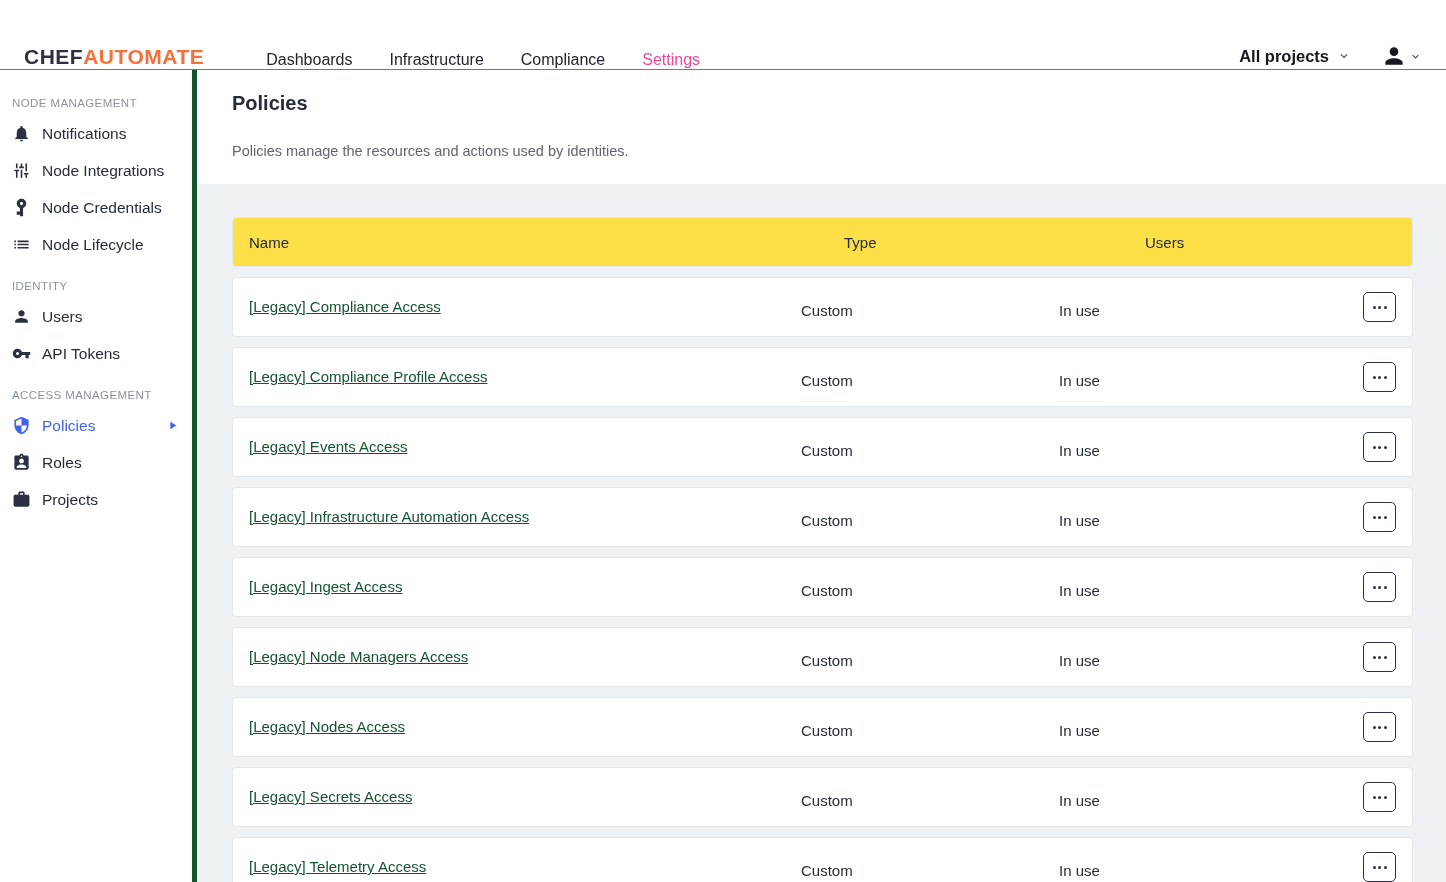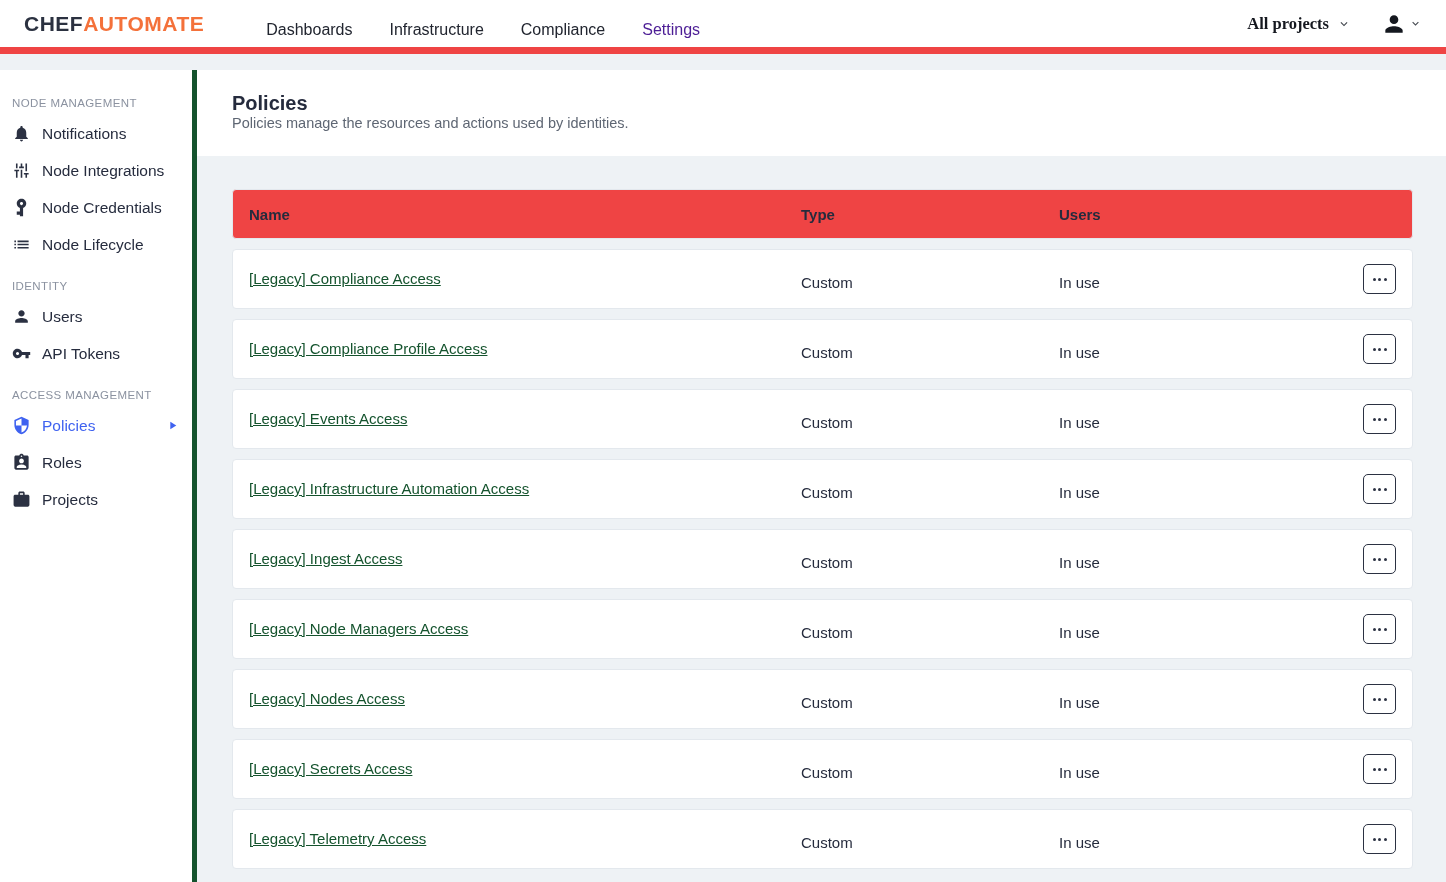--- a/index.html
+++ b/index.html
@@ -6,32 +6,32 @@
   html, body { width: 1446px; height: 882px; overflow: hidden; }
   body {
     font-family: "Liberation Sans", sans-serif;
     background: #eef2f5;
     color: #252b3d;
   }
   svg { display: block; }
 
   
   .navbar {
-    position: absolute; top: 0; left: 0; right: 0; height: 54px;
-    background: #fff; border-bottom: 7px solid #ef4444;
-    display: flex; align-items: center; padding: 0 24px; z-index: 5;
+    position: absolute; top: 0; left: 0; right: 0; height: 70px;
+    background: #fff; border-bottom: 1px solid #ef4444;
+    display: flex; align-items: flex-end; padding: 0 24px; z-index: 5;
   }
   .logo { font-size: 21px; font-weight: 800; letter-spacing: .5px; cursor: pointer; white-space: nowrap; }
   .logo .chef { color: #2b3140; }
   .logo .automate { color: #f4713a; font-weight: 600; }
   .nav-links { display: flex; gap: 37px; margin-left: 62px; margin-top: 12px; }
   .nav-link { font-size: 16px; color: #21252f; cursor: pointer; }
-  .nav-link.active { color: #4c1d95; }
+  .nav-link.active { color: #ec4899; }
   .nav-right { margin-left: auto; display: flex; align-items: center; gap: 30px; }
-  .projects-dd { display: flex; align-items: center; gap: 8px; cursor: pointer; font-family: Liberation Serif, serif; }
+  .projects-dd { display: flex; align-items: center; gap: 8px; cursor: pointer; }
   .projects-dd .dd-label { font-size: 16.5px; font-weight: 700; color: #15181f; }
   .chev { color: #43484f; }
   .user-menu { display: flex; align-items: center; gap: 2px; cursor: pointer; color: #15181f; }
 
   
   .sidebar {
     position: absolute; top: 70px; left: 0; width: 197px; bottom: 0;
     background: #fff; border-right: 5px solid #14532d; padding-top: 10px;
   }
   .side-title {
@@ -44,29 +44,29 @@
   }
   .side-item .icn { width: 19px; height: 19px; color: #2b3142; flex: 0 0 auto; }
   .side-item.active { color: #3f62f0; }
   .side-item.active .icn { color: #3f62f0; }
   .side-item .expand-arrow { margin-left: auto; margin-right: 13px; color: #3f62f0; }
 
   
   .main { position: absolute; left: 197px; top: 70px; right: 0; bottom: 0; background: #eef2f5; }
   .page-header { background: #fff; padding: 22px 35px 25px 35px; }
   .page-title { font-size: 20px; font-weight: 700; color: #252b3d; }
-  .page-desc { margin-top: 0; font-size: 14.5px; color: #5e6673; }
+  .page-desc { margin-top: 28px; font-size: 14.5px; color: #5e6673; }
 
   .table-wrap { margin: 33px 33px 0 35px; }
   .t-row {
     display: grid; grid-template-columns: 552px 258px 1fr 48px;
     align-items: center; padding: 0 16px;
     border: 1px solid #e3e8ed; border-radius: 4px; margin-bottom: 10px;
   }
-  .t-head { height: 50px; background: #ef4444; font-weight: 700; font-size: 15px; color: #252b3d; }
+  .t-head { height: 50px; background: #fde047; font-weight: 400; font-size: 15px; color: #252b3d; gap: 43px; }
   .t-body-row { height: 60px; background: #fff; }
   .cell { font-size: 15px; color: #252b3d; margin-top: 7px; }
   a.policy-link { color: #14532d; text-decoration: underline; font-size: 15px; cursor: pointer; }
   .menu-btn {
     justify-self: end; width: 33px; height: 30px; background: #fff;
     border: 1.5px solid #2b3142; border-radius: 5px;
     display: flex; align-items: center; justify-content: center; gap: 2.5px; cursor: pointer;
   }
   .menu-btn .dot { width: 3px; height: 3px; border-radius: 50%; background: #2b3142; }
 </style>

